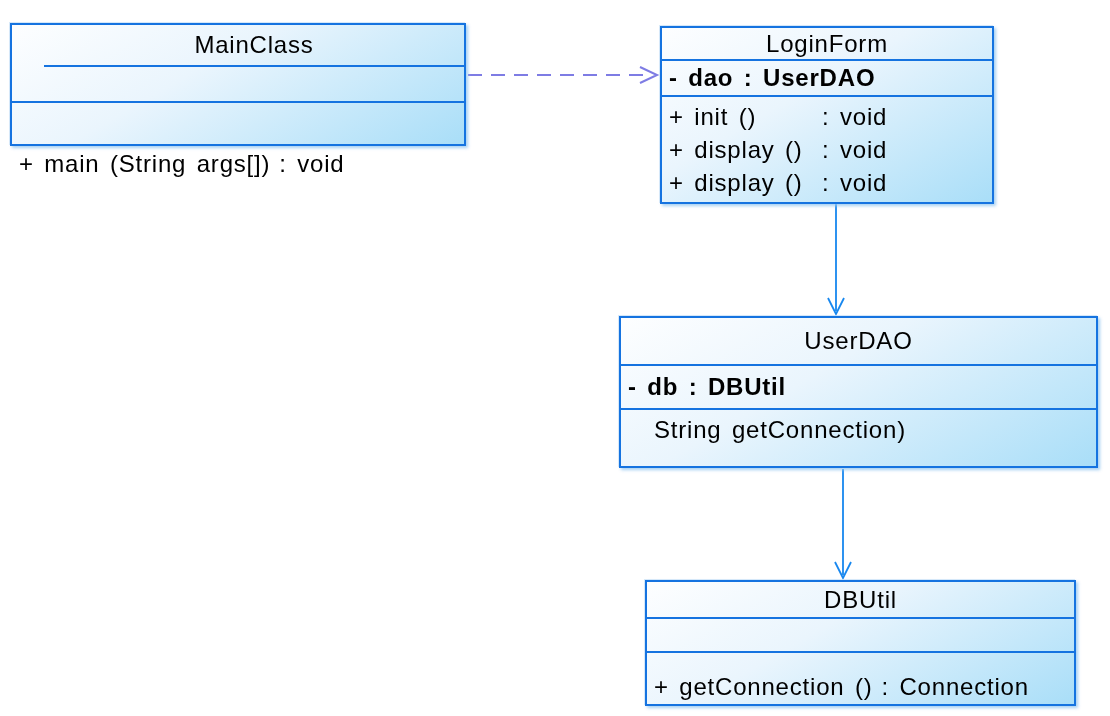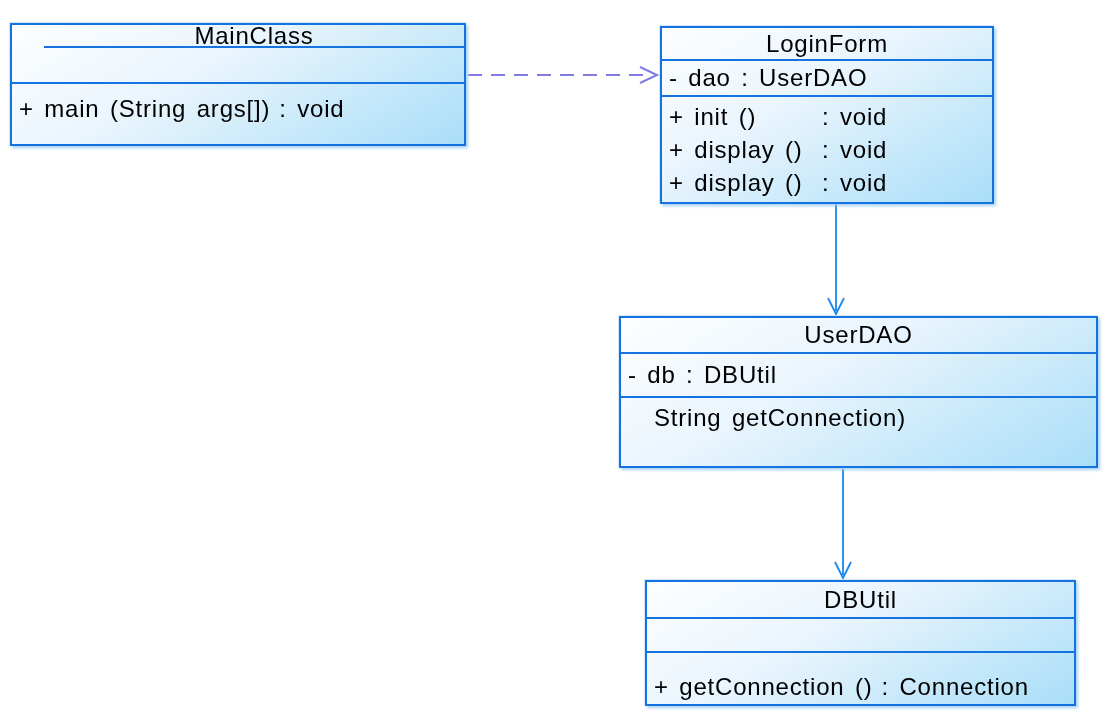--- a/index.html
+++ b/index.html
@@ -34,48 +34,49 @@
     justify-content: center;
     font-size: 24px;
   }
   .uml-attrs {
     box-sizing: border-box;
     border-bottom: 2px solid #1573e0;
     display: flex;
     flex-direction: column;
     justify-content: center;
     padding: 0 7px;
+    font-weight: bold;
   }
   .uml-methods {
     box-sizing: border-box;
     padding: 3px 7px 0 7px;
   }
   .method-row { display: flex; line-height: 33px; white-space: nowrap; }
   .method-row .sig-fixed { display: inline-block; width: 153px; }
   .method-row .sig { margin-right: 9px; }
   .cont-line { line-height: 33px; margin-left: 26px; white-space: nowrap; }
   .centered-methods {
     display: flex;
     align-items: center;
     height: 100%;
     padding-top: 0;
   }
 
   
   #box-mainclass { left: 10px;  top: 23px;  width: 456px; height: 123px; }
-  #box-mainclass .uml-title { height: 23px; margin-left: 32px; }
+  #box-mainclass .uml-title { height: 42px; margin-left: 32px; }
   #box-mainclass .uml-attrs { height: 36px; }
-  #box-mainclass .uml-methods { height: 44px; padding-top: 4px; }
+  #box-mainclass .uml-methods { height: 44px; padding-top: 4px; margin-top: 36px; }
 
   #box-loginform { left: 660px; top: 10px;  width: 334px; height: 178px; margin-top: 16px; }
   #box-loginform .uml-title { height: 33px; }
   #box-loginform .uml-attrs { height: 36px; }
 
   #box-userdao  { left: 619px; top: 316px; width: 479px; height: 152px; }
-  #box-userdao .uml-title { height: 36px; }
+  #box-userdao .uml-title { height: 48px; }
   #box-userdao .uml-attrs { height: 44px; }
 
   #box-dbutil   { left: 645px; top: 580px; width: 431px; height: 126px; }
   #box-dbutil .uml-title { height: 37px; }
   #box-dbutil .uml-attrs { height: 34px; }
   #box-dbutil .uml-methods { height: 51px; padding-top: 16px; }
 
   svg.arrows {
     position: absolute;
     left: 0; top: 0;

